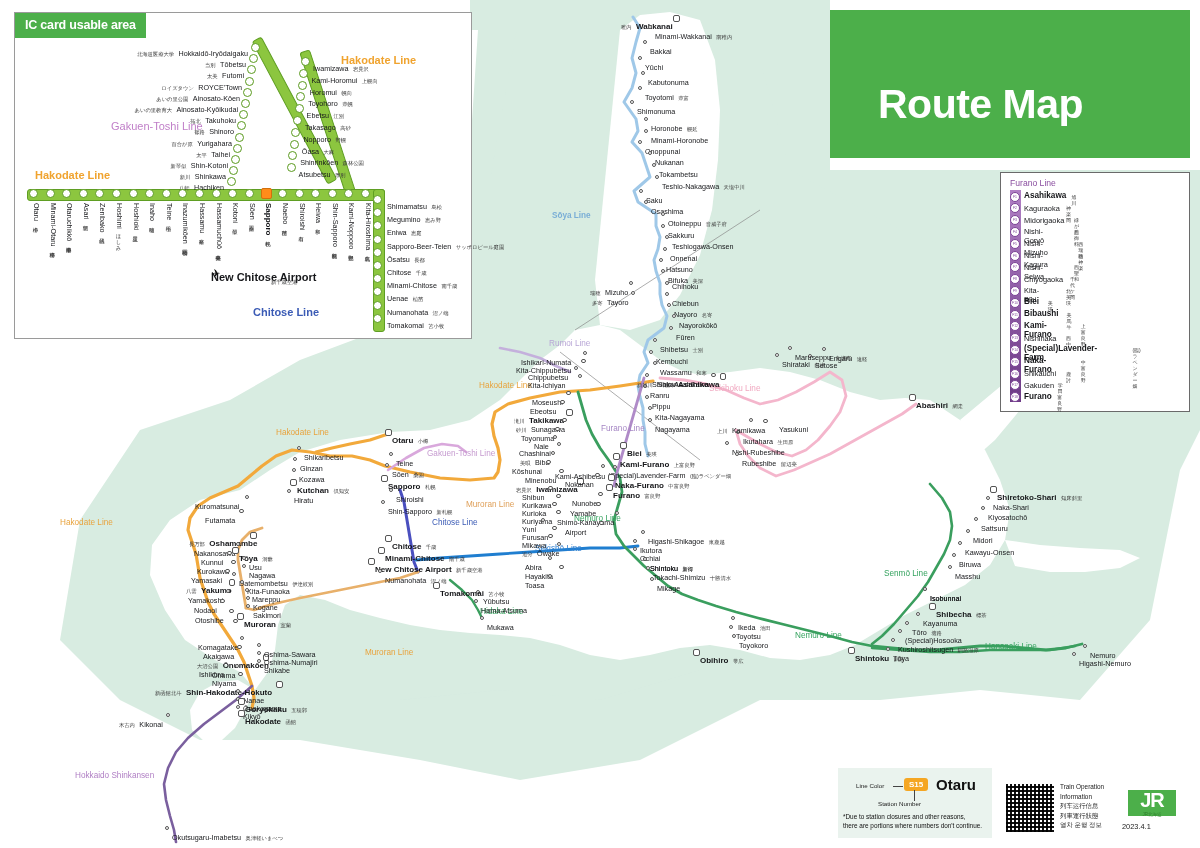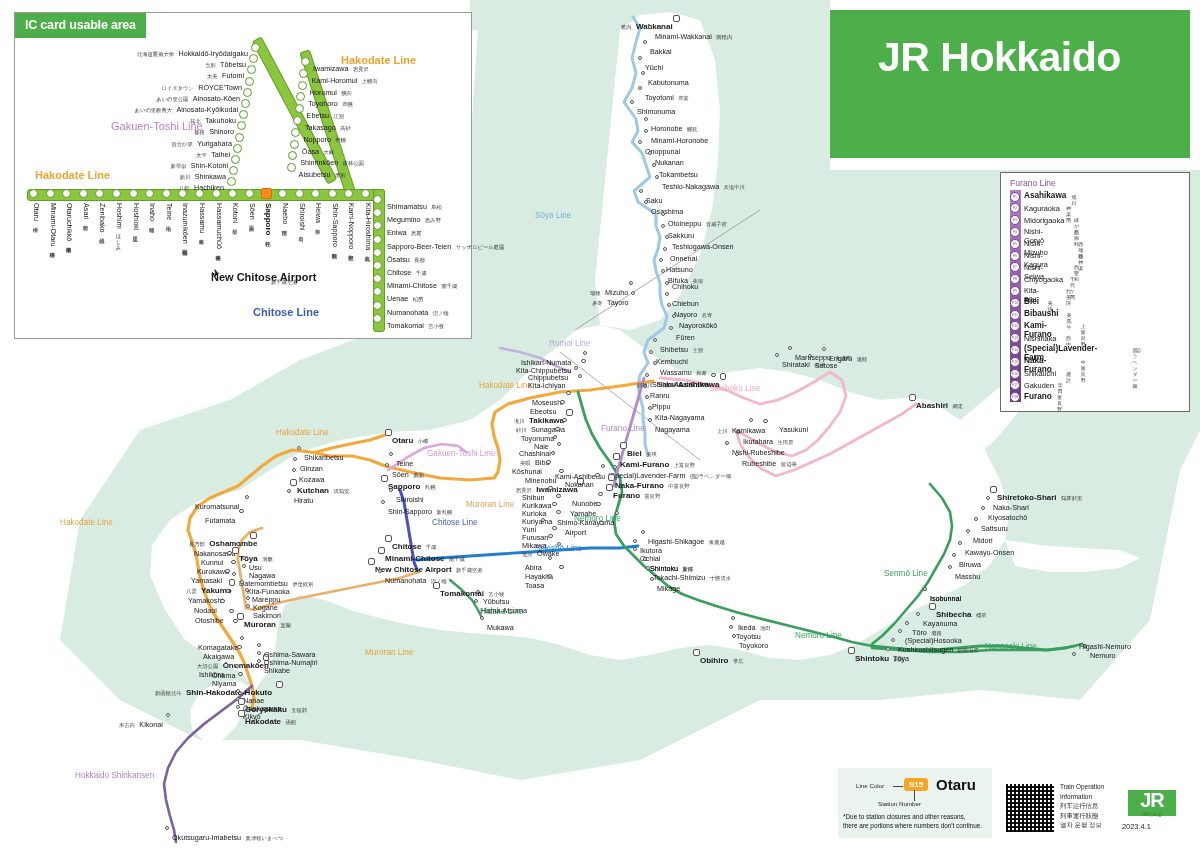--- a/index.html
+++ b/index.html
@@ -199,21 +199,21 @@
       <path stroke="#3a9e5e" stroke-width="2.6" d="M872,648 L900,650 L930,652 L960,652 L990,650 L1020,650 L1050,650 L1075,646"></path>
 
       <path stroke="#3a9e5e" stroke-width="2.4" d="M450,580 L462,590 L472,600 L478,610 L482,618"></path>
 
       <path stroke="#7a5f9e" stroke-width="2.6" d="M252,686 L236,700 L220,712 L204,724 L188,738 L176,752 L168,768 L164,784 L166,800
                L170,816 L174,830 L176,842"></path>
     </g>
   </svg>
 
   <div id="map-line-labels">
-      <div class="lbl lineName" style="left: 535px; top: 212px; color: rgb(122, 174, 214);">Sōya Line</div>
+      <div class="lbl lineName" style="left: 552px; top: 212px; color: rgb(122, 174, 214); font-weight: bold;">Sōya Line</div>
       <div class="lbl lineName" style="left: 549px; top: 340px; color: rgb(184, 166, 214);">Rumoi Line</div>
       <div class="lbl lineName" style="left: 479px; top: 382px; color: rgb(232, 163, 61);">Hakodate Line</div>
       <div class="lbl lineName" style="left: 276px; top: 429px; color: rgb(232, 163, 61);">Hakodate Line</div>
       <div class="lbl lineName" style="left: 60px; top: 519px; color: rgb(232, 163, 61);">Hakodate Line</div>
       <div class="lbl lineName" style="left: 427px; top: 450px; color: rgb(198, 155, 208);">Gakuen-Toshi Line</div>
       <div class="lbl lineName" style="left: 432px; top: 519px; color: rgb(59, 91, 181);">Chitose Line</div>
       <div class="lbl lineName" style="left: 466px; top: 501px; color: rgb(223, 160, 90);">Muroran Line</div>
       <div class="lbl lineName" style="left: 365px; top: 649px; color: rgb(232, 163, 61);">Muroran Line</div>
       <div class="lbl lineName" style="left: 601px; top: 425px; color: rgb(165, 134, 196);">Furano Line</div>
       <div class="lbl lineName" style="left: 535px; top: 545px; color: rgb(47, 127, 208);">Sekishō Line</div>
@@ -549,38 +549,39 @@
       <div class="lbl" style="top: 431px; left: 743px;"><span class="stn">Ikutahara</span> <span class="jp">生田原</span></div>
       <div class="mdot" style="left: 725px; top: 441px;"></div>
       <div class="lbl" style="top: 442px; left: 732px;"><span class="stn">Nishi-Rubeshibe</span></div>
       <div class="mdot" style="left: 735px; top: 452px;"></div>
       <div class="lbl" style="top: 453px; left: 742px;"><span class="stn">Rubeshibe</span> <span class="jp">留辺蘂</span></div>
       <div class="mdot" style="left: 763.4px; top: 419px;"></div>
       <div class="lbl" style="top: 420px; left: 717px;"><span class="jp">上川</span> <span class="stn">Kamikawa</span></div>
       <div class="mdot" style="left: 1083px; top: 644px;"></div>
       <div class="lbl" style="top: 645px; left: 1090px;"><span class="stn">Nemuro</span></div>
       <div class="mdot" style="left: 1072px; top: 652px;"></div>
-      <div class="lbl" style="top: 636px; left: 1079px;"><span class="stn">Higashi-Nemuro</span></div>
+      <div class="lbl" style="top: 653px; left: 1079px;"><span class="stn">Higashi-Nemuro</span></div>
       <div class="mdot big" style="left: 848px; top: 647px;"></div>
       <div class="lbl" style="top: 648px; left: 855px;"><span class="stn b">Shintoku</span> <span class="jp">釧路</span></div>
       <div class="mdot big" style="left: 693px; top: 649px;"></div>
       <div class="lbl" style="top: 650px; left: 700px;"><span class="stn b">Obihiro</span> <span class="jp">帯広</span></div>
       <div class="mdot" style="left: 476px; top: 590px;"></div>
       <div class="lbl" style="top: 591px; left: 483px;"><span class="stn">Yūbutsu</span></div>
       <div class="mdot" style="left: 474px; top: 599px;"></div>
       <div class="lbl" style="top: 600px; left: 481px;"><span class="stn">Hama-Atsuma</span></div>
       <div class="mdot" style="left: 480px; top: 616px;"></div>
       <div class="lbl" style="top: 617px; left: 487px;"><span class="stn">Mukawa</span></div>
       <div class="mdot big" style="left: 433px; top: 582px;"></div>
       <div class="lbl" style="top: 583px; left: 440px;"><span class="stn b">Tomakomai</span> <span class="jp">苫小牧</span></div>
     </div>
 
   <div id="title-block">
     <div class="t">
-      <span>JR Hokkaido</span><br>
+      <br>
+      <span>Route Map</span>
     </div>
   </div>
 
   <div id="ic-inset">
     <div id="ic-badge">IC card usable area</div>
 
     <div class="icline" style="left:236px;top:26px;width:9px;height:160px;transform:rotate(-28deg);transform-origin:top center;border-radius:3px;"></div>
 
     <div class="icline" style="left:284px;top:38px;width:9px;height:150px;transform:rotate(-18deg);transform-origin:top center;border-radius:3px;"></div>
 

